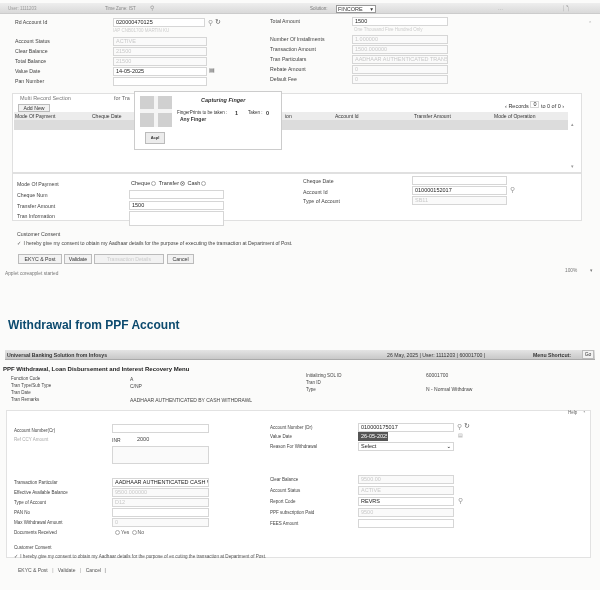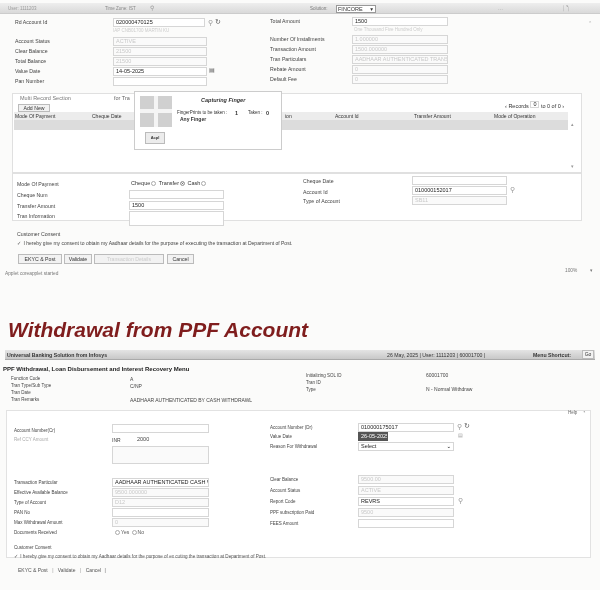--- a/index.html
+++ b/index.html
@@ -132,21 +132,21 @@
   <span>I hereby give my consent to obtain my Aadhaar details for the purpose of executing the transaction at Department of Post.</span>
 </div>
 <div class="btn" style="left:18px;top:254px;width:44px">EKYC &amp; Post</div>
 <div class="btn" style="left:64px;top:254px;width:28px">Validate</div>
 <div class="btn" style="left:94px;top:254px;width:70px;color:#ccc">Transaction Details</div>
 <div class="btn" style="left:167px;top:254px;width:27px">Cancel</div>
 <span class="abs" style="left:5px;top:271px;font-size:4.8px;color:#777">Applet coreapplet started</span>
 <span class="abs" style="left:565px;top:268px;font-size:4.8px;color:#777">100%</span>
 <span class="abs" style="left:590px;top:268px;font-size:4.8px;color:#777">▾</span>
 
-<div class="abs" style="left:8px;top:318px;font-size:21px;font-weight:bold;font-style:italic;color:#7f1d1d">Withdrawal from PPF Account</div>
+<div class="abs" style="left:8px;top:318px;font-size:12px;font-weight:bold;color:#0c4a6e">Withdrawal from PPF Account</div>
 
 <div class="abs" style="left:5px;top:350px;width:590px;height:10px;background:linear-gradient(#e4e4e4,#c8c8c8);border-bottom:1px solid #aaa">
   <span class="abs" style="left:2px;top:2px;font-size:5.2px;font-weight:bold;color:#333">Universal Banking Solution from Infosys</span>
   <span class="abs" style="left:382px;top:2px;font-size:5.2px">26 May, 2025 | User: 1111203 | 60001700 |</span>
   <span class="abs" style="left:528px;top:2px;font-size:5.2px;font-weight:bold">Menu Shortcut:</span>
   <div class="btn" style="left:577px;top:0;width:12px;height:9px;line-height:7px;font-size:5px">Go</div>
 </div>
 <span class="abs" style="left:3px;top:366px;font-size:6px;font-weight:bold;color:#222">PPF Withdrawal, Loan Disbursement and Interest Recovery Menu</span>
 
 <div>

